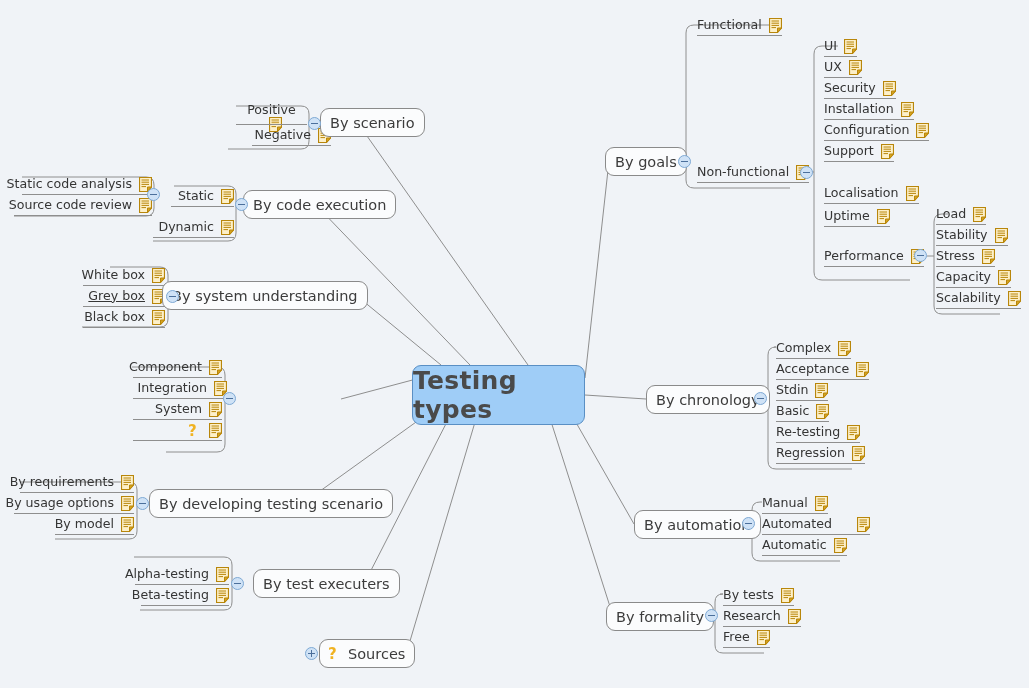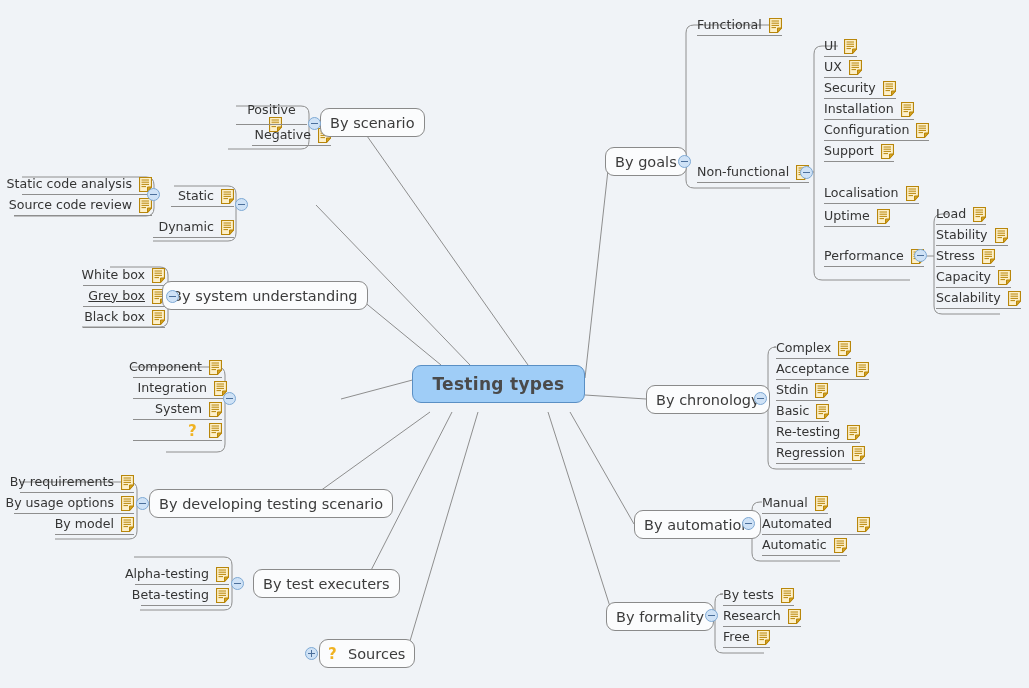--- a/index.html
+++ b/index.html
@@ -7,24 +7,24 @@
   body{
     width:1029px; height:688px; position:relative; overflow:hidden;
     font-family:"DejaVu Sans","Liberation Sans",sans-serif;
     color:#3a3a3a;
   }
   #canvas{ position:absolute; inset:0; }
   #lines{ position:absolute; left:0; top:0; width:1029px; height:688px; pointer-events:none; }
 
   
   .central{
-    position:absolute; left:412px; top:365px; width:173px; height:38px;
+    position:absolute; left:412px; top:365px; width:173px; height:60px;
     background:#9fcdf7; border:1px solid #5a8fc4; border-radius:9px;
     display:flex; align-items:center; justify-content:center;
-    font-size:17px; font-weight:bold; color:#4a4a4a; letter-spacing:.3px;
+    font-size:25px; font-weight:bold; color:#4a4a4a; letter-spacing:.3px;
     z-index:6;
   }
 
   
   .node1{
     position:absolute; background:#fbfcfd; border:1px solid #8a8a8a;
     border-radius:9px; height:29px; padding:0 9px;
     display:flex; align-items:center; justify-content:center;
     font-size:14.5px; color:#3c3c3c; white-space:nowrap; z-index:5;
   }
@@ -154,20 +154,23 @@
   <div class="central">
     <span>Testing types</span>
   </div>
 
   <div class="node1" style="left:605px; top:147px;">
     <span>By goals</span>
   </div>
   <div class="node1" style="left:320px; top:108px;">
     <span>By scenario</span>
   </div>
+  <div class="node1" style="left:243px; top:190px;">
+    <span>By code execution</span>
+  </div>
   <div class="node1" style="left:162px; top:281px;">
     <span>By system understanding</span>
   </div>
   <div class="node1" style="left:149px; top:489px;">
     <span>By developing testing scenario</span>
   </div>
   <div class="node1" style="left:253px; top:569px;">
     <span>By test executers</span>
   </div>
   <div class="node1" style="left:319px; top:639px; padding-left:7px;">

